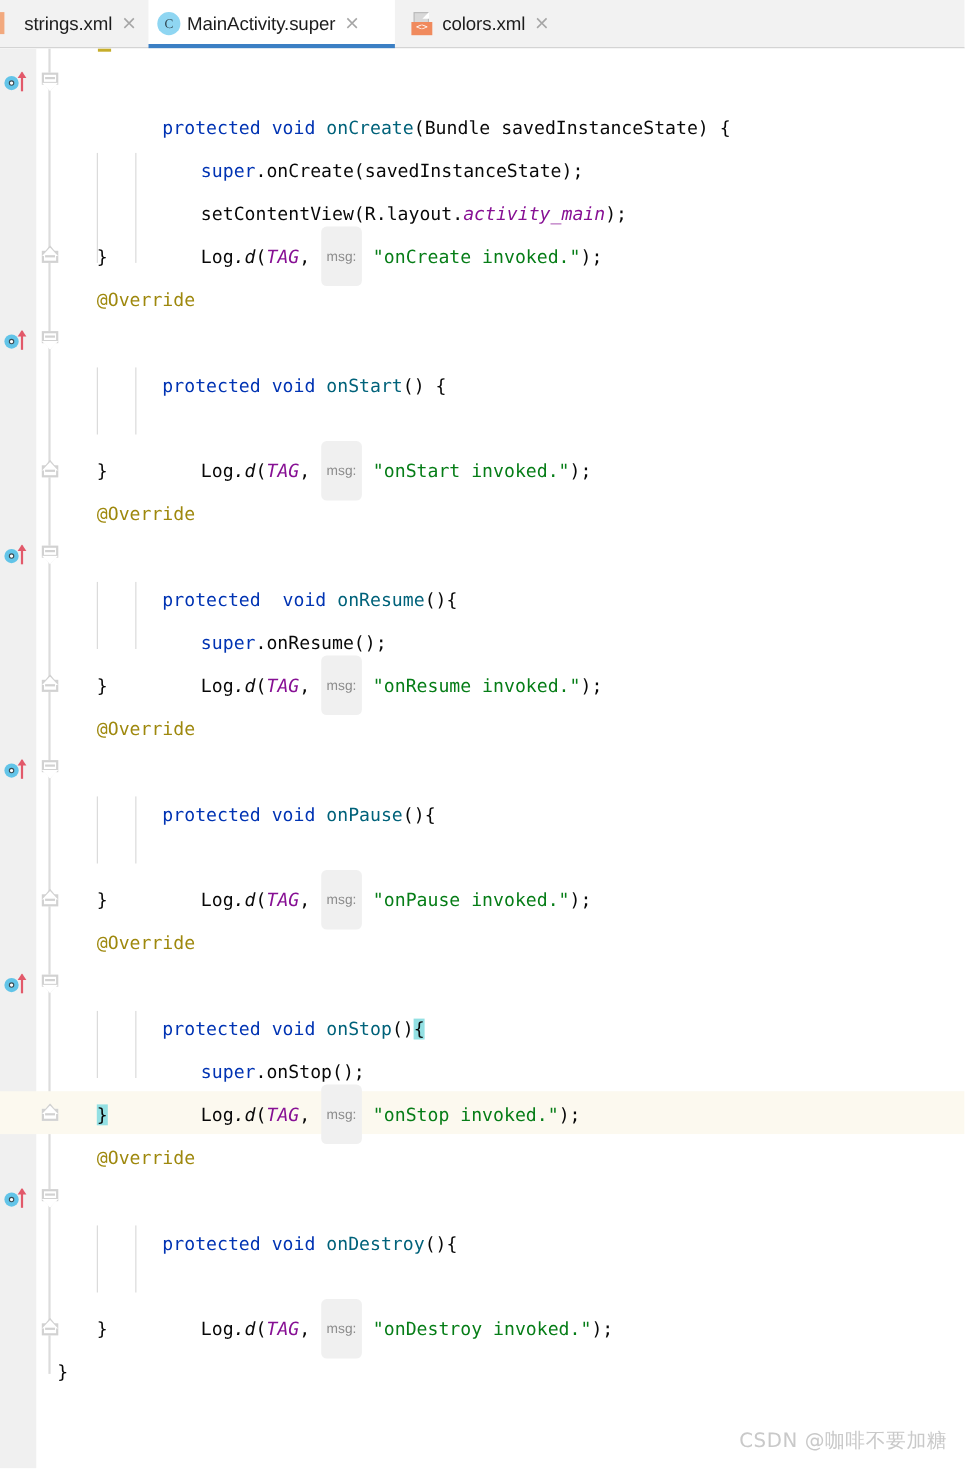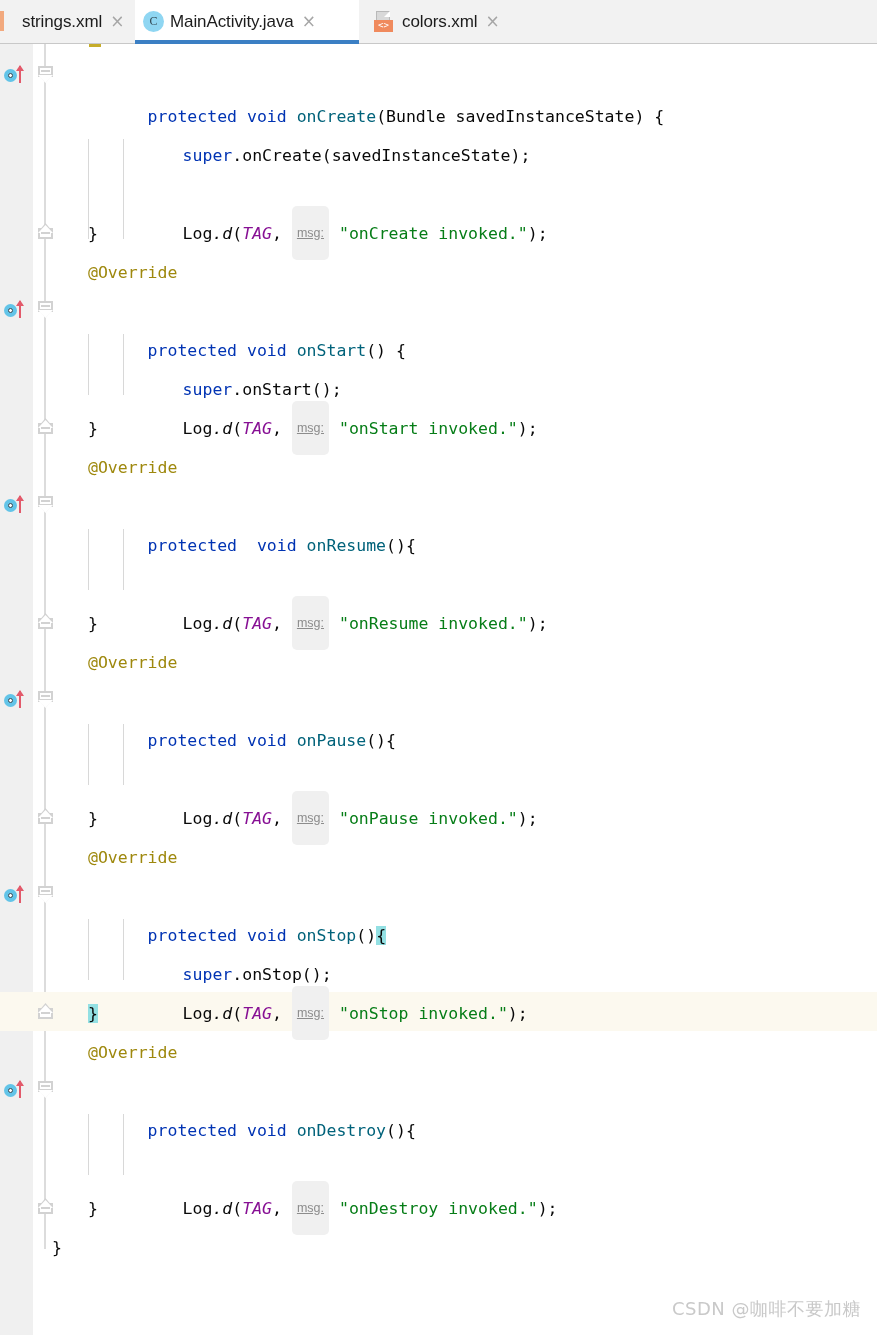--- a/index.html
+++ b/index.html
@@ -154,21 +154,21 @@
   .fld{color:#871094;font-style:italic;}  
   .stm{font-style:italic;}  
   .cnst{color:#871094;font-style:italic;} 
   .brace-hl{background:#93e0e3;}
 
   
   .hint{
     background:#f0f0f0;border-radius:5px;
     color:#8c8c8c;font-size:12.5px;
     padding:20px 5px;font-family:"Liberation Sans",sans-serif;
-    position:relative;top:-2px;text-decoration:underline;
+    position:relative;top:-2px;
   }
 
   
   #wm{
     position:absolute;right:16px;bottom:14px;
     font-size:18px;color:#c9c9c9;
     font-family:"DejaVu Sans",sans-serif;
     letter-spacing:0.5px;
   }
   
@@ -185,21 +185,21 @@
 
   <div class="tab" style="left:8px;width:122px;">
     <span class="tab-label">strings.xml</span>
     <span class="tab-close">×</span>
   </div>
 
   <div class="tab active" style="left:135px;width:224px;">
     <span class="ic ic-java">
         <span>C</span>
       </span>
-    <span class="tab-label">MainActivity.java</span>
+    <span class="tab-label">MainActivity.super</span>
     <span class="tab-close">×</span>
     <span class="tab-underline"></span>
   </div>
 
   <div class="tab" style="left:366px;width:150px;">
     <span class="ic ic-xmlres">
       <span class="doc"></span>
       <span class="badge">&lt;&gt;</span>
     </span>
     <span class="tab-label">colors.xml</span>
@@ -307,20 +307,25 @@
       <span class="sup">super</span><span class="call">.</span><span class="call">onCreate</span><span class="call">(</span><span class="call">savedInstanceState</span><span class="call">);</span>
     </span>
   </div>
 
   <div class="line" style="top:14px;">
     <span class="code" style="left:88px;">
       <span class="k">protected</span><span> </span><span class="k">void</span><span> </span><span class="m">onCreate</span><span class="p">(</span><span class="p">Bundle</span><span class="p"> </span><span class="p">savedInstanceState</span><span class="p">) {</span>
     </span>
   </div>
 
+  <div class="line" style="top:92px;">
+    <span class="code" style="left:123px;">
+      <span class="call">setContentView</span><span class="call">(</span><span class="call">R.layout.</span><span class="cnst">activity_main</span><span class="call">);</span>
+    </span>
+  </div>
 
   <div class="line" style="top:131px;">
     <span class="code" style="left:123px;">
       <span class="call">Log</span><span class="call stm">.d</span><span class="call">(</span><span class="fld">TAG</span><span class="call">, </span><span class="hint">msg:</span><span class="call"> </span><span class="str">"onCreate invoked."</span><span class="call">);</span>
     </span>
   </div>
 
   <div class="line" style="top:170px;">
     <span class="code" style="left:88px;"><span class="p">}</span></span>
   </div>
@@ -328,25 +333,20 @@
   <div class="line" style="top:209px;">
     <span class="code" style="left:88px;"><span class="ann">@Override</span></span>
   </div>
 
   <div class="line" style="top:248px;">
     <span class="code" style="left:88px;">
       <span class="k">protected</span><span> </span><span class="k">void</span><span> </span><span class="m">onStart</span><span class="p">() {</span>
     </span>
   </div>
 
-  <div class="line" style="top:287px;">
-    <span class="code" style="left:123px;">
-      <span class="sup">super</span><span class="call">.</span><span class="call">onStart</span><span class="call">();</span>
-    </span>
-  </div>
 
   <div class="line" style="top:326px;">
     <span class="code" style="left:123px;">
       <span class="call">Log</span><span class="call stm">.d</span><span class="call">(</span><span class="fld">TAG</span><span class="call">, </span><span class="hint">msg:</span><span class="call"> </span><span class="str">"onStart invoked."</span><span class="call">);</span>
     </span>
   </div>
 
   <div class="line" style="top:365px;">
     <span class="code" style="left:88px;"><span class="p">}</span></span>
   </div>
@@ -354,20 +354,25 @@
   <div class="line" style="top:404px;">
     <span class="code" style="left:88px;"><span class="ann">@Override</span></span>
   </div>
 
   <div class="line" style="top:443px;">
     <span class="code" style="left:88px;">
       <span class="k">protected</span><span>  </span><span class="k">void</span><span> </span><span class="m">onResume</span><span class="p">(){</span>
     </span>
   </div>
 
+  <div class="line" style="top:482px;">
+    <span class="code" style="left:123px;">
+      <span class="sup">super</span><span class="call">.</span><span class="call">onResume</span><span class="call">();</span>
+    </span>
+  </div>
 
   <div class="line" style="top:521px;">
     <span class="code" style="left:123px;">
       <span class="call">Log</span><span class="call stm">.d</span><span class="call">(</span><span class="fld">TAG</span><span class="call">, </span><span class="hint">msg:</span><span class="call"> </span><span class="str">"onResume invoked."</span><span class="call">);</span>
     </span>
   </div>
 
   <div class="line" style="top:560px;">
     <span class="code" style="left:88px;"><span class="p">}</span></span>
   </div>

